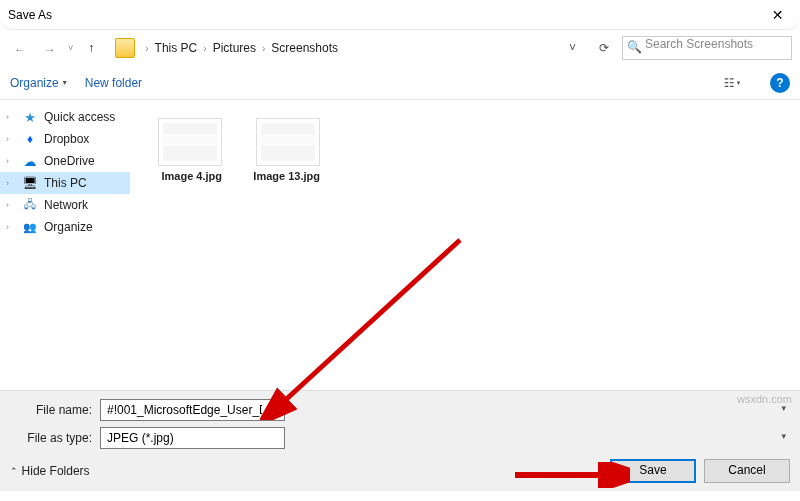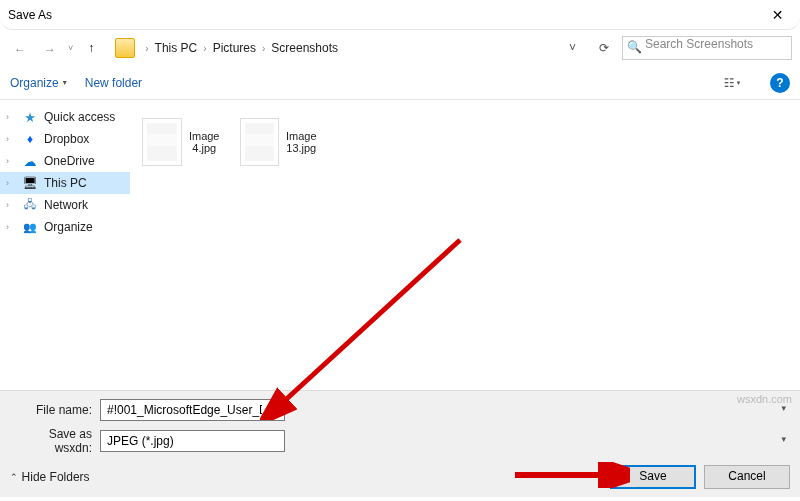--- a/index.html
+++ b/index.html
@@ -37,21 +37,21 @@
 .side-label { color: #222; white-space: nowrap; }
 .icon-star::before { content: "★"; color: #2a90d8; font-size: 13px; }
 .icon-dropbox::before { content: "♦"; color: #0061ff; font-size: 12px; }
 .icon-onedrive::before { content: "☁"; color: #0078d4; font-size: 13px; }
 .icon-pc::before { content: "🖥"; font-size: 12px; }
 .icon-pc { filter: hue-rotate(180deg) saturate(2); }
 .icon-net::before { content: "🖧"; color: #3a7dbd; font-size: 11px; }
 .icon-home::before { content: "👥"; color: #3a7dbd; font-size: 11px; }
 
 .content { flex: 1; padding: 18px 12px; display: flex; gap: 18px; align-items: flex-start; position: relative; }
-.file-item { display: flex; flex-direction: row; align-items: center; gap: 4px; cursor: pointer; width: 80px; }
+.file-item { display: flex; flex-direction: column; align-items: flex-end; gap: 4px; cursor: pointer; width: 80px; font-weight: bold; }
 .thumb { width: 64px; height: 48px; border: 1px solid #ddd; background: #fff; position: relative; }
 .thumb::after { content: ""; position: absolute; inset: 4px; background: linear-gradient(#f5f5f5 30%, #fafafa 30%, #fafafa 60%, #f5f5f5 60%); }
 .file-label { font-size: 11px; color: #222; text-align: center; }
 
 .bottom-panel { border-top: 1px solid #ddd; background: #f0f0f0; padding: 8px 10px 8px 10px; }
 .form-row { display: flex; align-items: center; margin-bottom: 6px; }
 .form-label { width: 90px; text-align: right; padding-right: 8px; color: #222; }
 .form-input { flex: 1; height: 22px; border: 1px solid #7a7a7a; background: #fff; padding: 0 22px 0 6px; font-size: 12px; color: #000; }
 .combo { position: relative; flex: 1; }
 .combo .dd { position: absolute; right: 4px; top: 4px; font-size: 9px; color: #555; pointer-events: none; }
@@ -156,21 +156,21 @@
 
 <div class="bottom-panel">
   <div class="form-row">
     <span class="form-label">File name:</span>
     <div class="combo">
       <input class="form-input" value="#!001_MicrosoftEdge_User_Default_WebNotes_Microsoft-Edge-Web-Notes-Make-Tech230411171.jpg" style="">
       <span class="dd">▾</span>
     </div>
   </div>
   <div class="form-row">
-    <span class="form-label">Save as wsxdn:</span>
+    <span class="form-label">File as type:</span>
     <div class="combo">
       <input class="form-input" readonly="" value="JPEG (*.jpg)" style="">
       <span class="dd">▾</span>
     </div>
   </div>
   <div class="action-row">
     <div class="hide-folders">
       <span style="font-size:9px;">⌃</span>
       <span>Hide Folders</span>
     </div>

